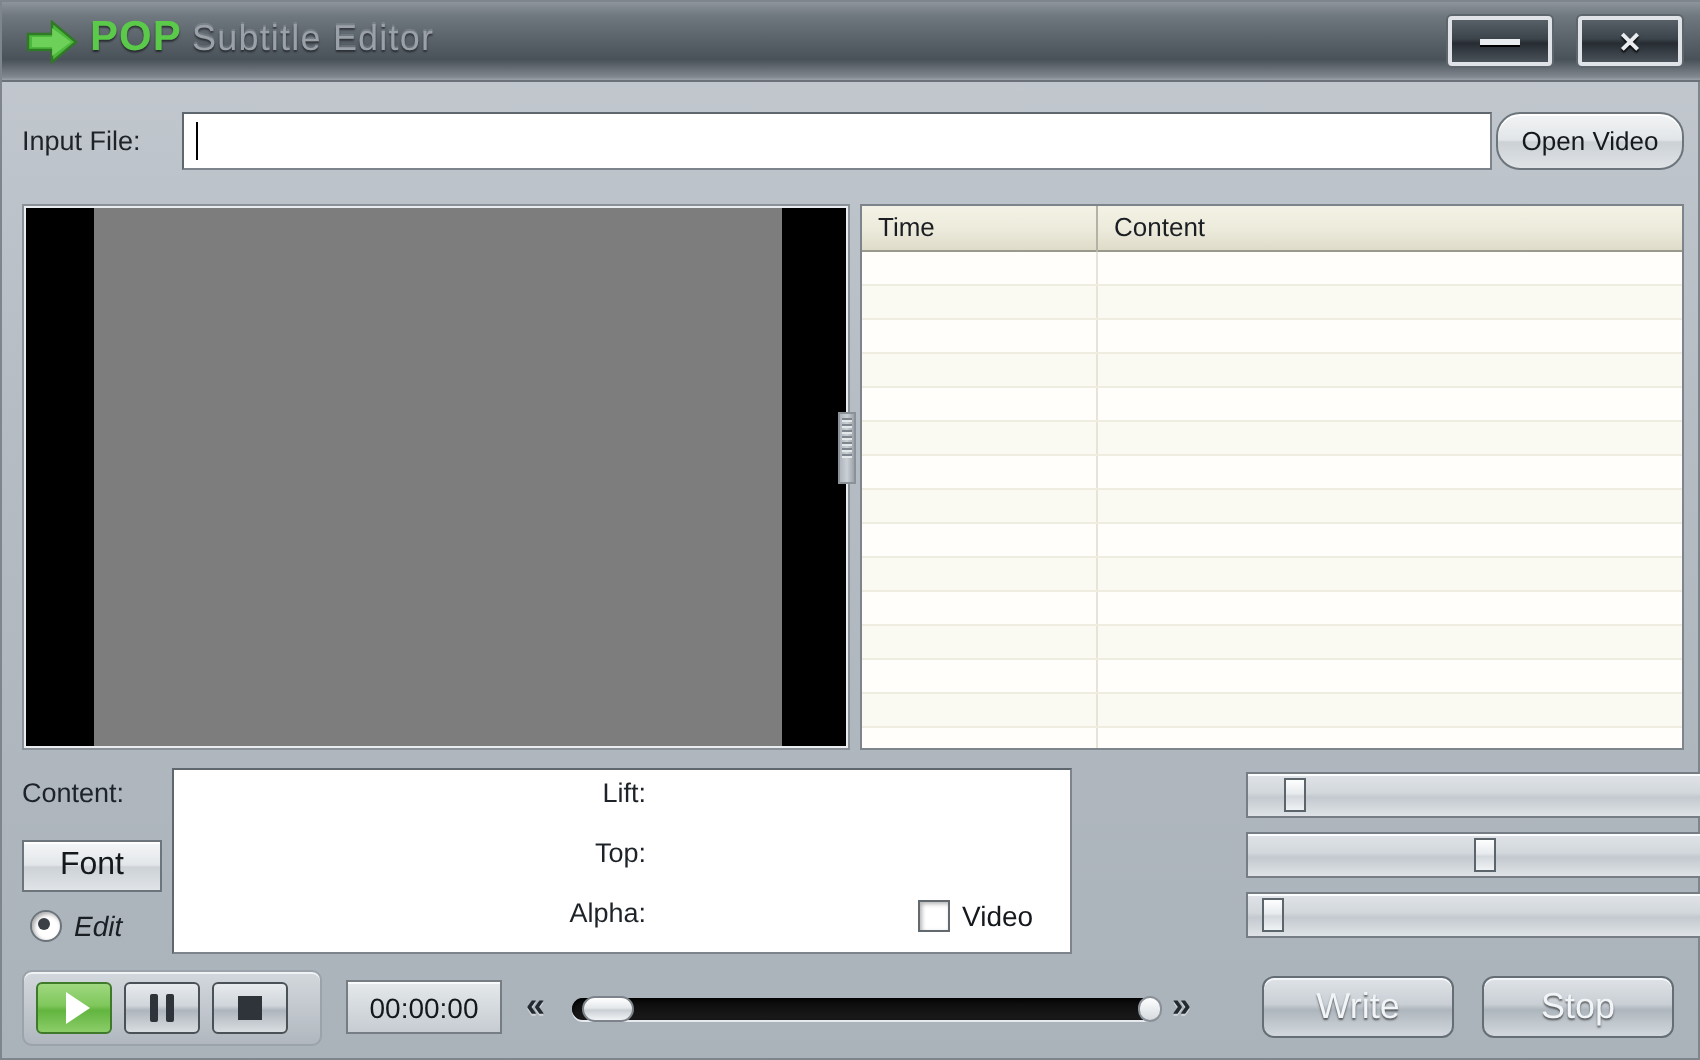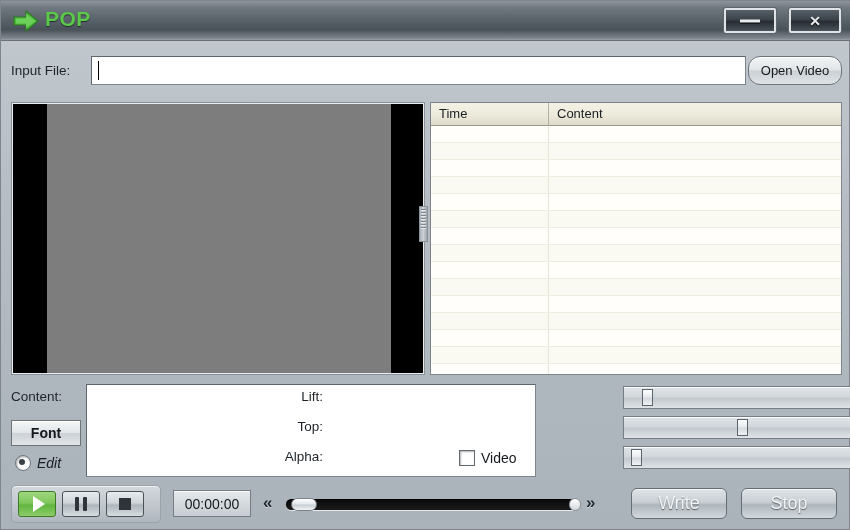--- a/index.html
+++ b/index.html
@@ -149,24 +149,23 @@
   .trow:nth-child(even){background:#fbfaf2;}
 
   
   .content-label{
     position:absolute;left:10px;top:388px;font-size:13.5px;color:#1d2328;
   }
   .font-btn{
     position:absolute;left:10px;top:419px;width:70px;height:26px;
     background:linear-gradient(180deg,#f4f6f7 0%,#e3e6e9 48%,#cdd2d7 52%,#e0e4e7 100%);
     border:1px solid #6d757c;box-sizing:border-box;
-    font-size:14px;color:#15191d;cursor:default;
+    font-size:16px;color:#15191d;cursor:default;
     display:flex;align-items:center;justify-content:center;
     box-shadow:inset 0 1px 0 #ffffff;
-    font-weight:bold;
   }
   .edit-radio-row{
     position:absolute;left:14px;top:454px;display:flex;align-items:center;cursor:default;font-style:italic;
   }
   .radio{
     width:14px;height:14px;border-radius:50%;
     background:#ffffff;
     border:1px solid #6c747b;
     box-shadow:inset 1px 1px 2px rgba(0,0,0,.35);
     position:relative;margin-right:6px;
@@ -297,20 +296,21 @@
 <body>
 
 <div id="app">
 
   <div class="titlebar">
     <svg class="arrow-icon" viewBox="0 0 26 22">
       <path d="M1 7 L13 7 L13 1 L25 11 L13 21 L13 15 L1 15 Z" fill="#4cb93c" stroke="#2f7a25" stroke-width="1.2"></path>
       <path d="M3 8.5 L13 8.5 L13 4 L22.5 11 L13 18 L13 13.5 L3 13.5 Z" fill="#72d45e" opacity="0.85"></path>
     </svg>
     <div class="brand">POP</div>
+    <div class="apptitle">Subtitle Editor</div>
 
 
     <div class="wbtn" id="btn-min">
       <span class="minbar"></span>
     </div>
     <div class="wbtn" id="btn-close">
       <span class="glyph">✕</span>
     </div>
   </div>
 

